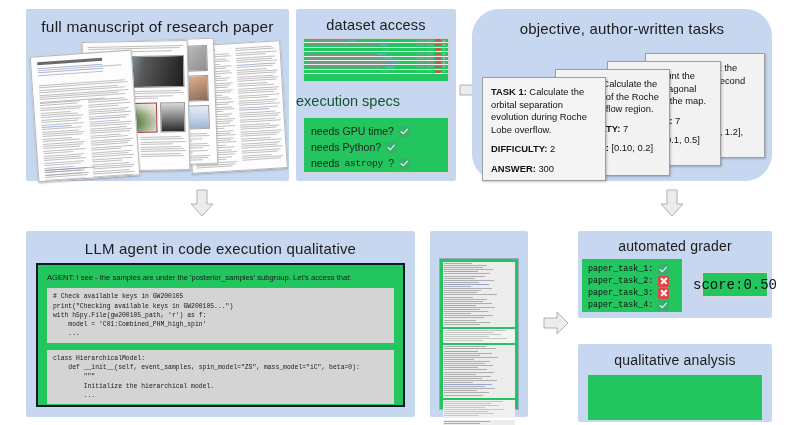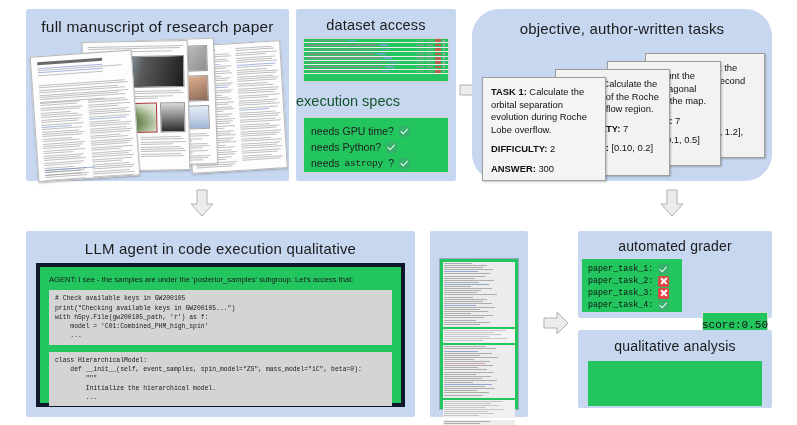--- a/index.html
+++ b/index.html
@@ -99,21 +99,21 @@
   .task-card b { font-weight:bold; }
   .task-card .blk { margin-bottom:7px; }
   #task-card-4 { left:173px; top:44px; width:120px; height:105px; }
   #task-card-3 { left:135px; top:52px; width:114px; height:105px; }
   #task-card-2 { left:83px; top:60px; width:115px; height:107px; }
   #task-card-1 { left:10px; top:68px; width:124px; height:104px; z-index:5; background:#f4f4f4;}
 
   
   #panel-llm { left:26px; top:231px; width:389px; height:186px; }
   #panel-llm .panel-title { margin-top:9px; font-size:15px;}
-  #llm-card { left:10px; top:32px; width:369px; height:144px; border:4px solid #0f172a; padding:8px 9px;}
+  #llm-card { left:10px; top:32px; width:369px; height:144px; border:2px solid #0f172a; padding:8px 9px;}
   .agent-line { font-size:7.6px; color:#1a1a1a; line-height:1.35; margin-bottom:5px;}
   .code-block {
     background:#d4d4d4; padding:4px 6px; margin-bottom:7px;
     font-family:"Liberation Mono", monospace; font-size:6.4px;
     line-height:1.45; color:#181818; white-space:pre; overflow:hidden;
   }
 
   
   #panel-trace { left:430px; top:231px; width:98px; height:186px; }
   #panel-trace .panel-title { margin-top:7px; font-size:13px;}
@@ -125,24 +125,24 @@
   .tblock{ background:#ececec; padding:1px 1px; margin-bottom:2px;}
 
   
   #panel-grader { left:578px; top:231px; width:194px; height:87px; }
   #panel-grader .panel-title { margin-top:7px; font-size:14px;}
   #grader-card { left:4px; top:28px; width:100px; height:53px; padding:4px 6px;}
   .grade-row{ display:flex; align-items:center; gap:5px; height:12px;
     font-family:"Liberation Mono", monospace; font-size:8.4px; color:#111;}
   #score-box { left:124px; top:41px; width:66px; height:25px; border:1px solid #d9d9d9;
     display:flex; align-items:center; justify-content:center;
-    font-family:"Liberation Mono", monospace; font-size:11px; color:#111;margin-top:40px;}
-
-  
-  #panel-qual { left:578px; top:330px; width:194px; height:78px; }
+    font-family:"Liberation Mono", monospace; font-size:14px; color:#111;}
+
+  
+  #panel-qual { left:578px; top:344px; width:194px; height:78px; }
   #panel-qual .panel-title { margin-top:8px; font-size:14px;}
   #qual-card { left:10px; top:31px; width:174px; height:45px; padding:6px 8px;}
   .qual-row{ display:flex; align-items:center; gap:7px; height:17px; font-size:8.6px; font-weight:bold; color:#111;}
 </style>
 </head>
 <body>
 
 <div class="panel" id="panel-manuscript">
   <div class="panel-title">full manuscript of research paper</div>
   <div class="paper-stack">

